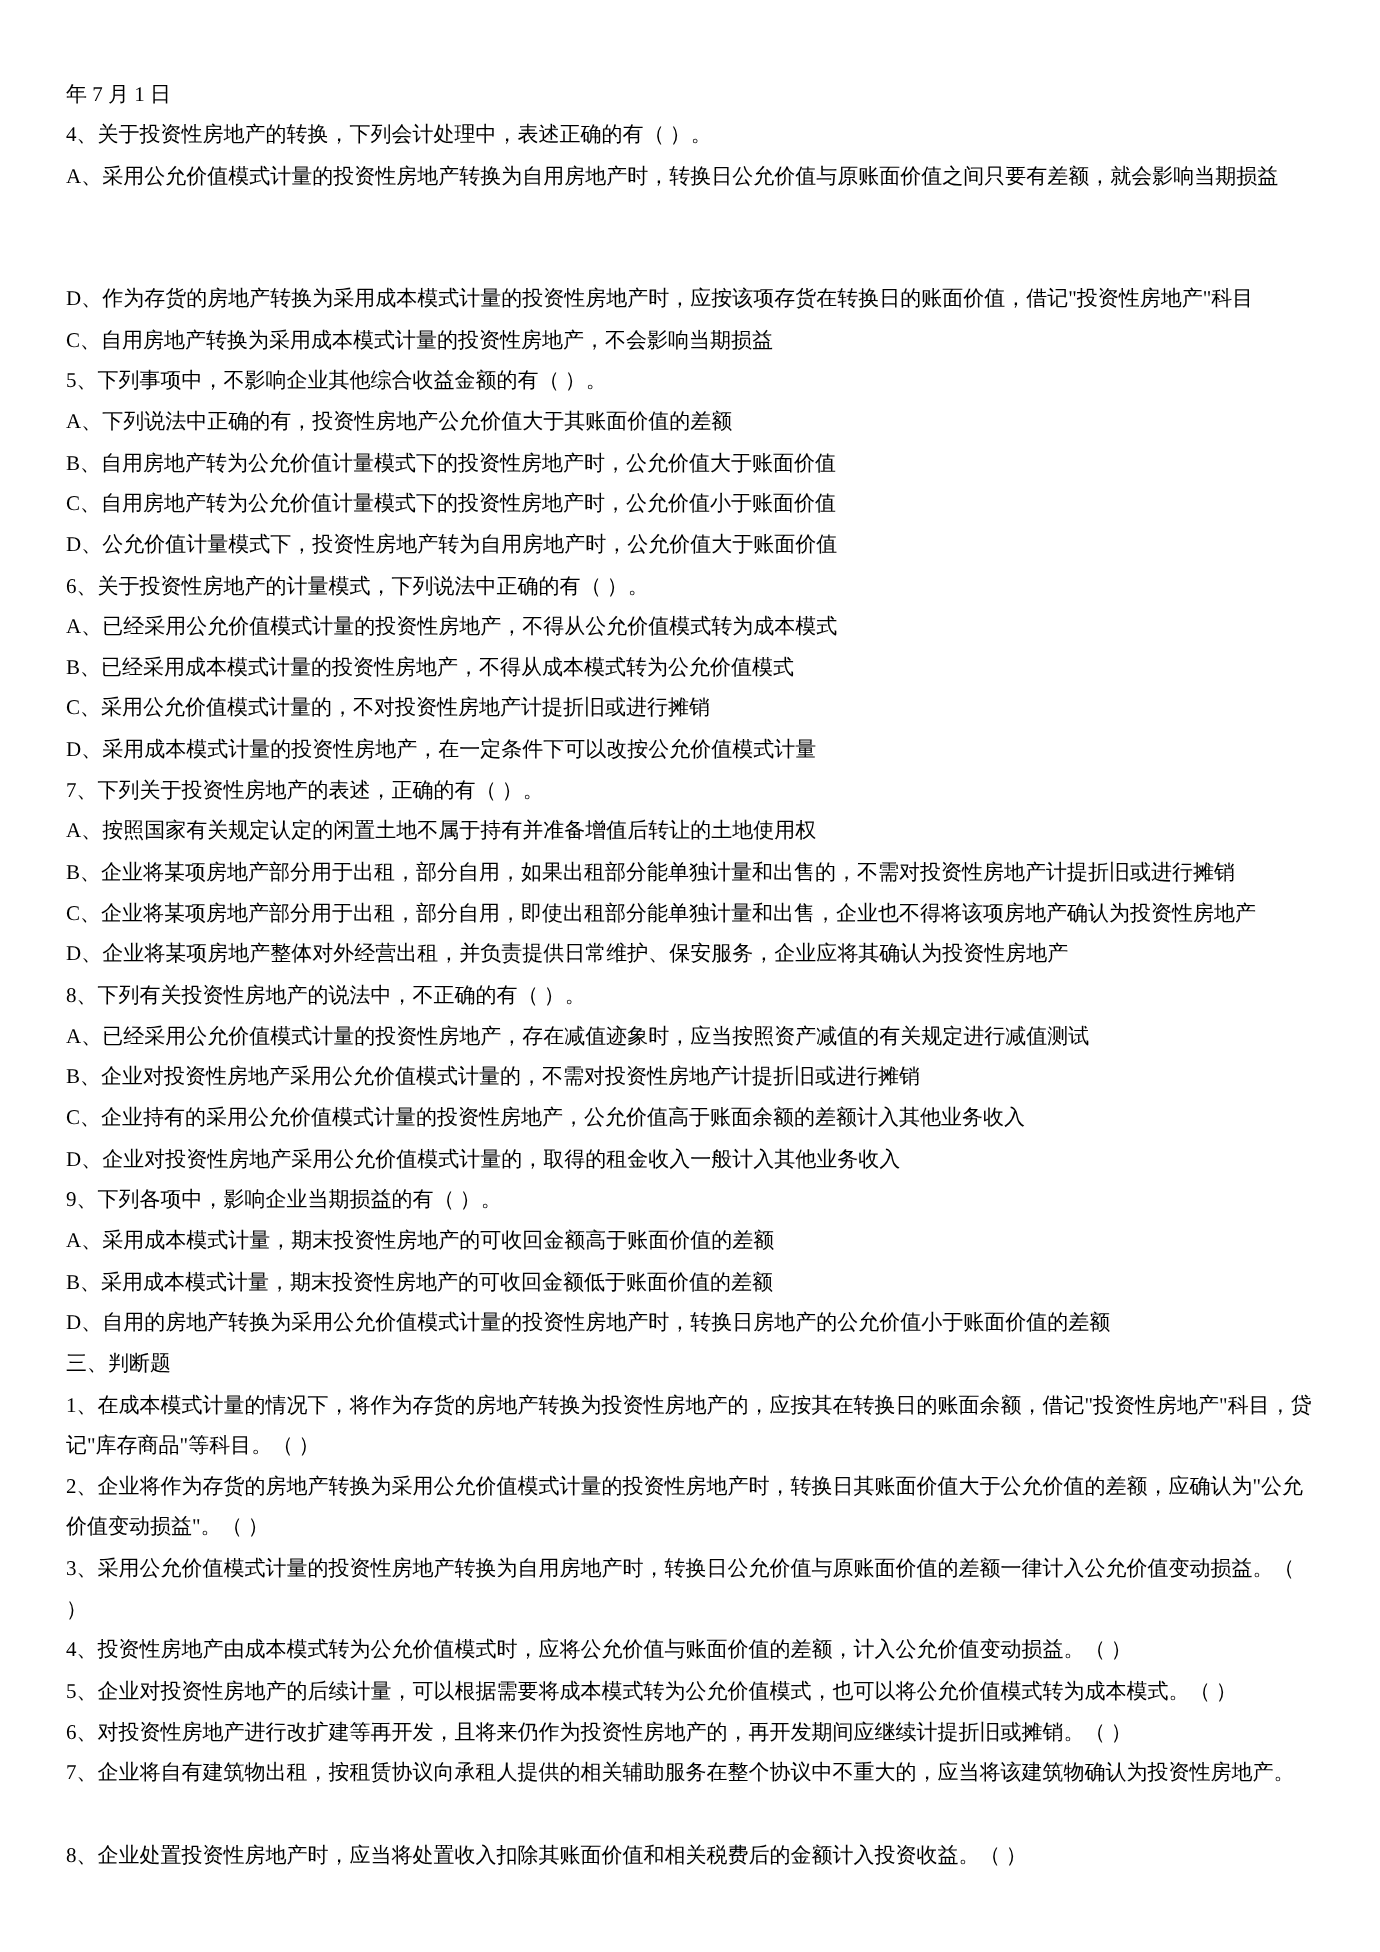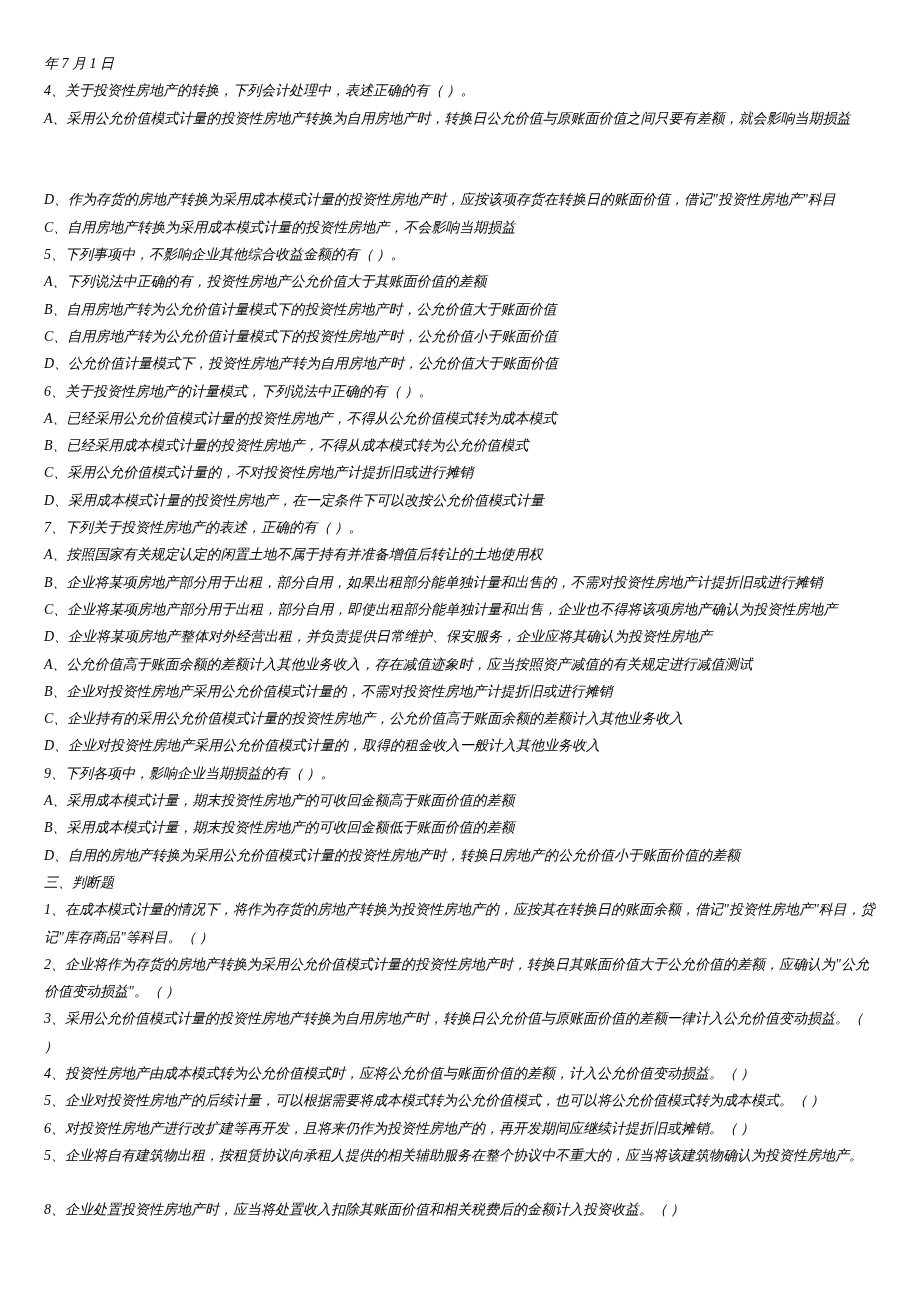--- a/index.html
+++ b/index.html
@@ -7,21 +7,20 @@
       width: 920px;
       background: #fff;
       font-family: "SimSun", "宋体", serif;
       font-size: 14px;
       line-height: 1.95;
       color: #000;
       padding: 50px 44px 40px 44px;
     }
     .line {
       display: block;
-      font-style: italic;
     }
   </style>
 </head>
 <body>
 
 <div id="content">
     <div class="line">年 7 月 1 日</div>
     <div class="line">4、关于投资性房地产的转换，下列会计处理中，表述正确的有（  ）。</div>
     <div class="line">A、采用公允价值模式计量的投资性房地产转换为自用房地产时，转换日公允价值与原账面价值之间只要有差额，就会影响当期损益</div>
     <div class="line">&nbsp;</div>
@@ -36,31 +35,32 @@
     <div class="line">6、关于投资性房地产的计量模式，下列说法中正确的有（  ）。</div>
     <div class="line">A、已经采用公允价值模式计量的投资性房地产，不得从公允价值模式转为成本模式</div>
     <div class="line">B、已经采用成本模式计量的投资性房地产，不得从成本模式转为公允价值模式</div>
     <div class="line">C、采用公允价值模式计量的，不对投资性房地产计提折旧或进行摊销</div>
     <div class="line">D、采用成本模式计量的投资性房地产，在一定条件下可以改按公允价值模式计量</div>
     <div class="line">7、下列关于投资性房地产的表述，正确的有（  ）。</div>
     <div class="line">A、按照国家有关规定认定的闲置土地不属于持有并准备增值后转让的土地使用权</div>
     <div class="line">B、企业将某项房地产部分用于出租，部分自用，如果出租部分能单独计量和出售的，不需对投资性房地产计提折旧或进行摊销</div>
     <div class="line">C、企业将某项房地产部分用于出租，部分自用，即使出租部分能单独计量和出售，企业也不得将该项房地产确认为投资性房地产</div>
     <div class="line">D、企业将某项房地产整体对外经营出租，并负责提供日常维护、保安服务，企业应将其确认为投资性房地产</div>
-    <div class="line">A、公允价值高于账面余额的差额计入其他业务收入，存在减值迹象时，应当按照资产减值的有关规定进行减值测试</div>
+    <div class="line">8、下列有关投资性房地产的说法中，不正确的有（  ）。</div>
+    <div class="line">A、已经采用公允价值模式计量的投资性房地产，存在减值迹象时，应当按照资产减值的有关规定进行减值测试</div>
     <div class="line">B、企业对投资性房地产采用公允价值模式计量的，不需对投资性房地产计提折旧或进行摊销</div>
     <div class="line">C、企业持有的采用公允价值模式计量的投资性房地产，公允价值高于账面余额的差额计入其他业务收入</div>
     <div class="line">D、企业对投资性房地产采用公允价值模式计量的，取得的租金收入一般计入其他业务收入</div>
     <div class="line">9、下列各项中，影响企业当期损益的有（  ）。</div>
     <div class="line">A、采用成本模式计量，期末投资性房地产的可收回金额高于账面价值的差额</div>
     <div class="line">B、采用成本模式计量，期末投资性房地产的可收回金额低于账面价值的差额</div>
     <div class="line">D、自用的房地产转换为采用公允价值模式计量的投资性房地产时，转换日房地产的公允价值小于账面价值的差额</div>
     <div class="line">三、判断题</div>
     <div class="line">1、在成本模式计量的情况下，将作为存货的房地产转换为投资性房地产的，应按其在转换日的账面余额，借记"投资性房地产"科目，贷记"库存商品"等科目。（  ）</div>
     <div class="line">2、企业将作为存货的房地产转换为采用公允价值模式计量的投资性房地产时，转换日其账面价值大于公允价值的差额，应确认为"公允价值变动损益"。（  ）</div>
     <div class="line">3、采用公允价值模式计量的投资性房地产转换为自用房地产时，转换日公允价值与原账面价值的差额一律计入公允价值变动损益。（  ）</div>
     <div class="line">4、投资性房地产由成本模式转为公允价值模式时，应将公允价值与账面价值的差额，计入公允价值变动损益。（  ）</div>
     <div class="line">5、企业对投资性房地产的后续计量，可以根据需要将成本模式转为公允价值模式，也可以将公允价值模式转为成本模式。（  ）</div>
     <div class="line">6、对投资性房地产进行改扩建等再开发，且将来仍作为投资性房地产的，再开发期间应继续计提折旧或摊销。（  ）</div>
-    <div class="line">5、企业将自有建筑物出租，按租赁协议向承租人提供的相关辅助服务在整个协议中不重大的，应当将该建筑物确认为投资性房地产。</div>
+    <div class="line">7、企业将自有建筑物出租，按租赁协议向承租人提供的相关辅助服务在整个协议中不重大的，应当将该建筑物确认为投资性房地产。</div>
     <div class="line">&nbsp;</div>
     <div class="line">8、企业处置投资性房地产时，应当将处置收入扣除其账面价值和相关税费后的金额计入投资收益。（  ）</div>
   </div>
 
 </body></html>

